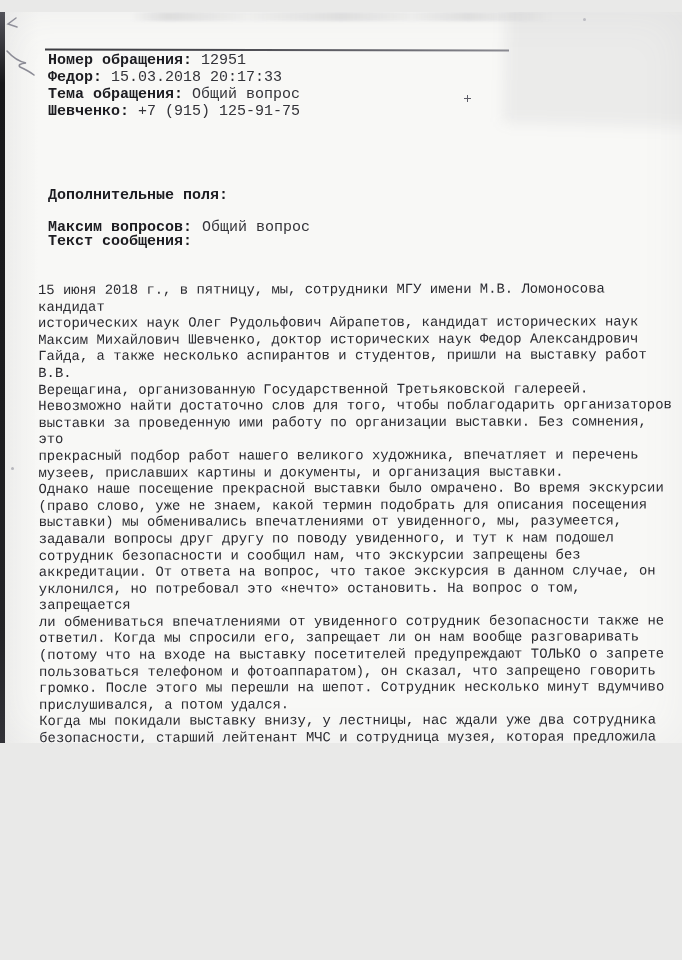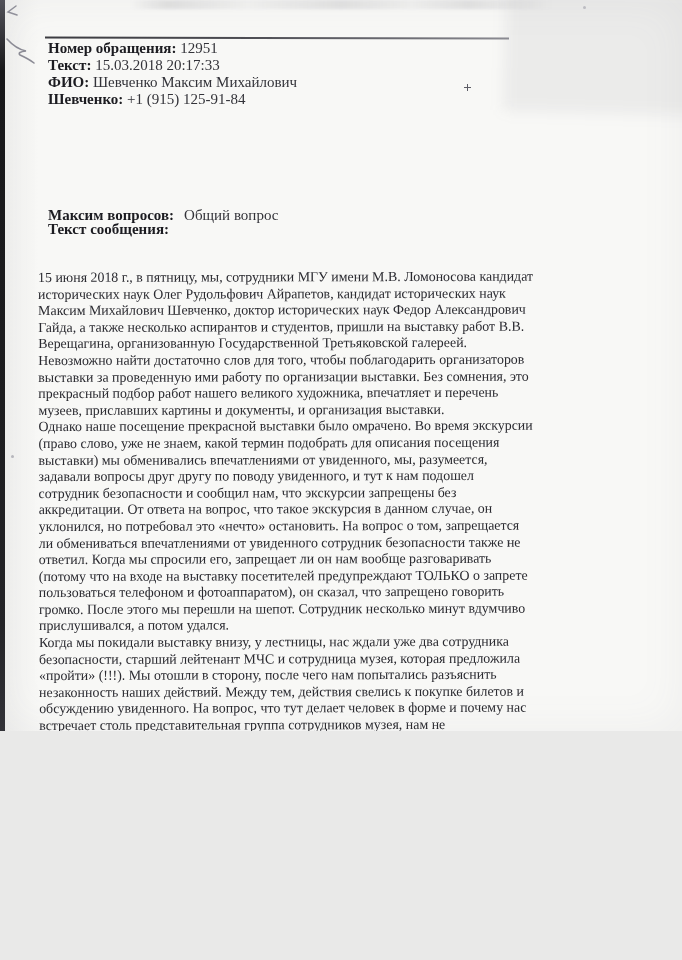--- a/index.html
+++ b/index.html
@@ -1,23 +1,24 @@
 <!DOCTYPE html>
 <html><head>
 <meta charset="utf-8">
 <style>
   html, body { margin:0; padding:0; background:#e9e9e8; }
   .page {
     position:relative;
     width:682px; height:731px;
     background:#f8f8f6;
     overflow:hidden;
-    font-family:Liberation Serif, serif;
+    font-family:Liberation Mono, monospace;
     color:#2a2a30;
     box-shadow: inset 0 0 45px rgba(110,110,125,0.07);
+    margin-top: 12px;
   }
 
   
   .scan-strip {
     position:absolute; left:0; top:0; width:5px; height:892px;
     background: linear-gradient(180deg,
       #53535a 0%, #17171a 8%, #1c1c1f 45%, #232327 70%,
       #3a3a40 88%, #8a8a90 97%, rgba(140,140,145,0) 100%);
   }
   .left-gutter-shade {
@@ -110,33 +111,34 @@
   <div class="speck s3"></div>
 
   <div class="rule-top"></div>
 
   <div class="header-block">
     <div class="field-row">
       <span class="field-label">Номер обращения:</span>
       <span class="field-value">12951</span>
     </div>
     <div class="field-row">
-      <span class="field-label">Текст:</span>
+      <span class="field-label">Федор:</span>
       <span class="field-value">15.03.2018 20:17:33</span>
     </div>
     <div class="field-row">
-      <span class="field-label">ФИО:</span>
-      <span class="field-value">Шевченко Максим Михайлович</span>
+      <span class="field-label">Тема обращения:</span>
+      <span class="field-value">Общий вопрос</span>
     </div>
     <div class="field-row">
       <span class="field-label">Шевченко:</span>
-      <span class="field-value">+1 (915) 125-91-84</span>
+      <span class="field-value">+7 (915) 125-91-75</span>
     </div>
   </div>
 
+  <div class="section-label section-additional">Дополнительные поля:</div>
 
   <div class="section-label section-chain">
     <span>Максим вопросов:</span><span class="chain-value">Общий вопрос</span>
   </div>
 
   <div class="section-label section-message">Текст сообщения:</div>
 
   <div class="message-body">
     <p>15 июня 2018 г., в пятницу, мы, сотрудники МГУ имени М.В. Ломоносова кандидат
 исторических наук Олег Рудольфович Айрапетов, кандидат исторических наук

